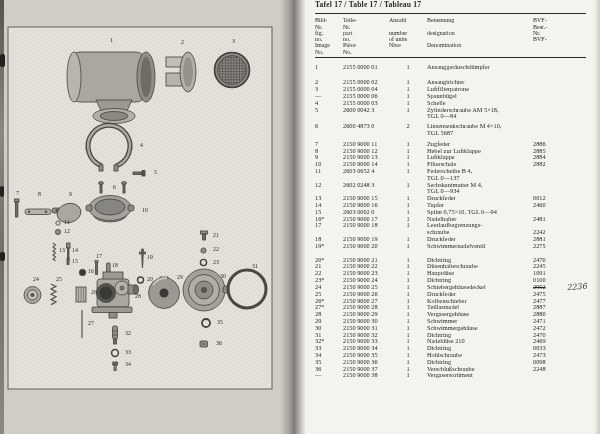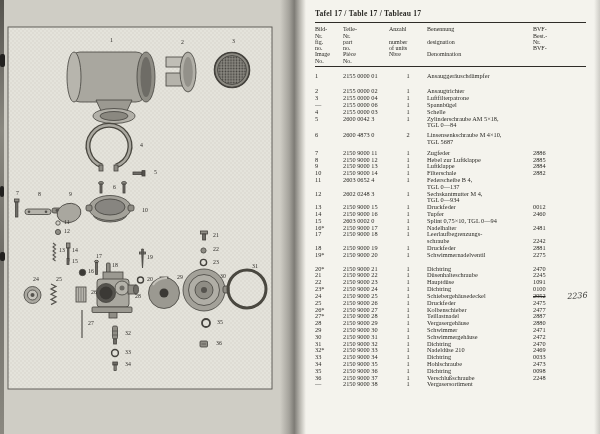--- a/index.html
+++ b/index.html
@@ -10,21 +10,21 @@
   .left-page{position:absolute;left:0;top:0;width:292px;height:434px;background:#cfcdc5;}
   .scan-edge{position:absolute;left:0;top:0;width:4px;height:434px;
              background:linear-gradient(180deg,#55534e,#8a8880 30%,#6f6d67 60%,#8a8880);}
   .scan-blob{position:absolute;background:#22211f;border-radius:2px;}
   .diagram-svg{position:absolute;left:0;top:0;}
   
   .gutter{position:absolute;left:280px;top:0;width:26px;height:434px;
           background:linear-gradient(90deg,#cfcdc5 0%,#a5a39c 35%,#7e7c76 55%,#b5b3ac 75%,#f4f3ed 100%);}
   
   .right-page{position:absolute;left:306px;top:0;width:294px;height:434px;background:#f4f3ed;
-              box-sizing:border-box;padding:9px 0 0 9px;}
+              box-sizing:border-box;padding:0 0 0 9px;}
   .edge-r{position:absolute;right:0;top:0;width:6px;height:434px;
           background:linear-gradient(90deg,rgba(0,0,0,0),rgba(90,88,82,.25));}
   .page-title{font-size:7.6px;font-weight:bold;letter-spacing:.2px;line-height:9px;}
   .rule{background:#2e2c28;margin-right:14px;}
   .rule.thick{height:1.4px;margin-top:4px;}
   .rule.thin{height:.8px;margin-top:2px;}
   .thead{display:flex;margin-top:3px;font-size:6px;line-height:6.2px;}
   .hsec{white-space:pre-line;height:12.5px;overflow:visible;}
   .hc1{width:28px;} .hc2{width:46px;} .hc3{width:38px;} .hc4{width:106px;} .hc5{width:34px;}
   .tbody{margin-top:6px;font-size:6.3px;line-height:6.8px;}

